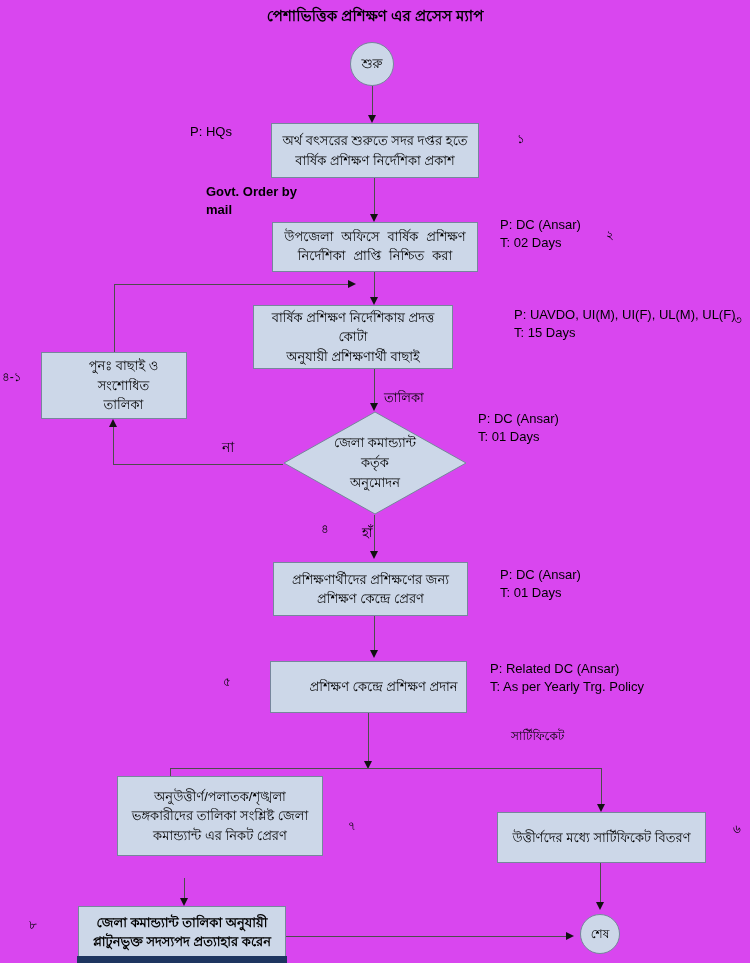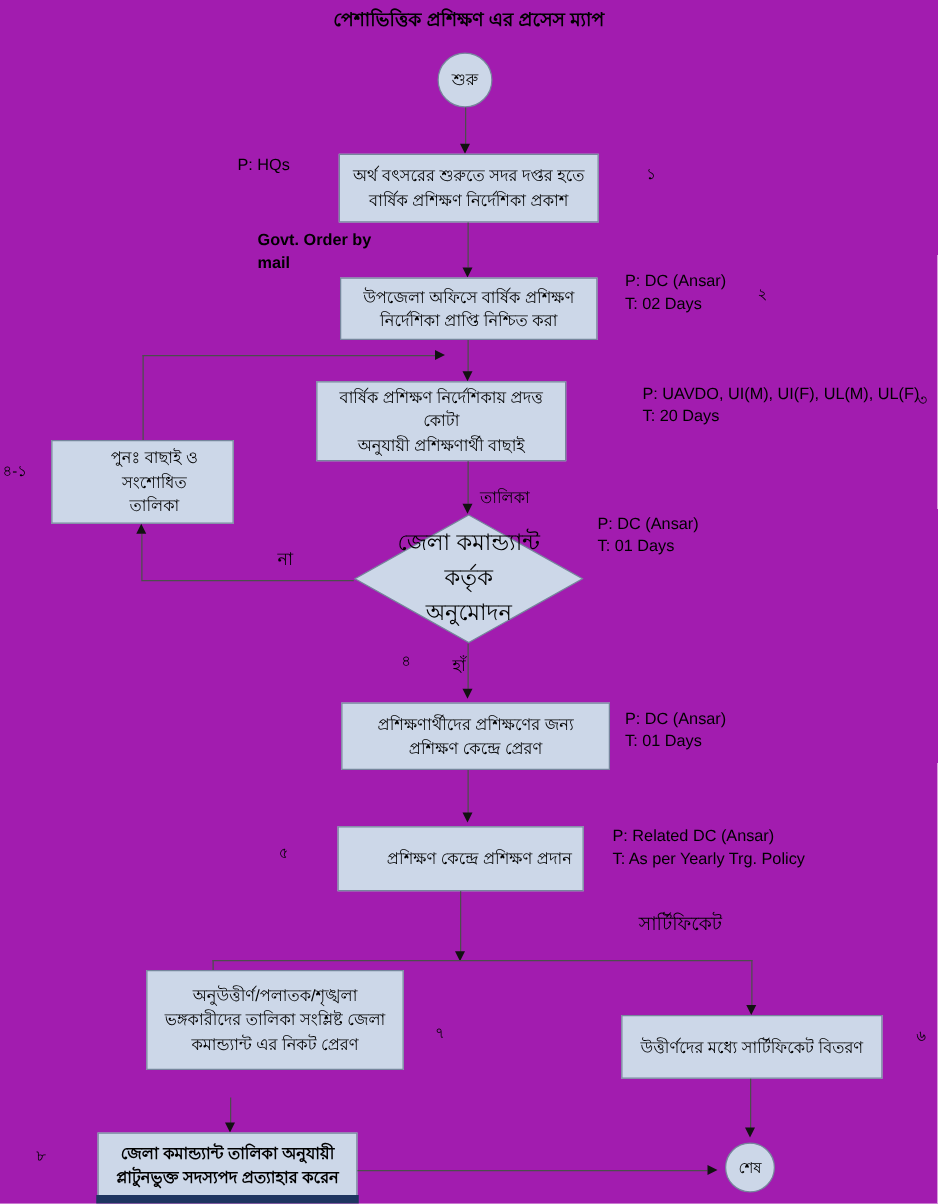--- a/index.html
+++ b/index.html
@@ -4,21 +4,21 @@
 <style>
   :root{
     --node-fill:#ccd7e8;
     --node-border:#76869c;
     --connector:#4d4d4d;
     --arrow:#111111;
   }
   *{margin:0;padding:0;box-sizing:border-box;}
   html,body{background:#ffffff;}
   body{font-family:"Liberation Sans","DejaVu Sans",sans-serif;color:#000;}
-  #canvas{position:relative;width:750px;height:963px;background:#a21caf;overflow:hidden;}
+  #canvas{position:relative;width:750px;height:963px;background:#d946ef;overflow:hidden;}
 
   .title{position:absolute;left:0;top:4;width:750px;text-align:center;font-size:15px;font-weight:bold;top:4px;}
 
   .node{position:absolute;background:var(--node-fill);border:1px solid var(--node-border);
         display:flex;align-items:center;justify-content:center;text-align:center;
         font-size:13px;line-height:1.5;white-space:pre-line;padding:2px 4px;}
   .circle{border-radius:50%;}
 
   .vline,.hline{position:absolute;background:var(--connector);}
   .vline{width:1px;}
@@ -30,21 +30,21 @@
   .arr.right{border-top:4px solid transparent;border-bottom:4px solid transparent;border-left:8px solid var(--arrow);}
 
   .ann{position:absolute;font-size:13px;line-height:1.35;white-space:pre-line;}
   .ann.bold{font-weight:bold;}
   .num{position:absolute;font-size:12px;}
   .edge-label{position:absolute;font-size:13px;white-space:nowrap;}
 
   .diamond-svg{position:absolute;left:283px;top:411px;}
   .diamond-text{position:absolute;left:293px;top:420px;width:164px;height:86px;
         display:flex;align-items:center;justify-content:center;text-align:center;
-        font-size:18px;line-height:1.55;white-space:pre-line;}
+        font-size:13px;line-height:1.55;white-space:pre-line;}
 
   .navy-bar{position:absolute;left:77px;top:956px;width:210px;height:7px;background:#1e3560;}
 </style>
 </head>
 <body>
 
 <div id="canvas">
 
   <div class="title">পেশাভিত্তিক প্রশিক্ষণ এর প্রসেস ম্যাপ</div>
 
@@ -56,37 +56,37 @@
   <div class="node" style="left:271px;top:123px;width:208px;height:55px;">অর্থ বৎসরের শুরুতে সদর দপ্তর হতে
 বার্ষিক প্রশিক্ষণ নির্দেশিকা প্রকাশ</div>
   <div class="ann" style="left:190px;top:123px;">P: HQs</div>
   <div class="num" style="left:517px;top:130px;">১</div>
   <div class="ann bold" style="left:206px;top:183px;">Govt. Order by
 mail</div>
 
   <div class="vline" style="left:374px;top:178px;height:36px;"></div>
   <div class="arr down" style="left:370px;top:214px;"></div>
 
-  <div class="node" style="left:272px;top:222px;width:206px;height:50px;">উপজেলা অফিসে বার্ষিক প্রশিক্ষণ
+  <div class="node" style="left:272px;top:222px;width:206px;height:50px;font-family:Liberation Mono, monospace;">উপজেলা অফিসে বার্ষিক প্রশিক্ষণ
 নির্দেশিকা প্রাপ্তি নিশ্চিত করা</div>
   <div class="ann" style="left:500px;top:216px;">P: DC (Ansar)
 T: 02 Days</div>
   <div class="num" style="left:606px;top:226px;">২</div>
 
   <div class="vline" style="left:374px;top:272px;height:26px;"></div>
   <div class="arr down" style="left:370px;top:297px;"></div>
 
   <div class="vline" style="left:114px;top:284px;height:68px;"></div>
   <div class="hline" style="left:114px;top:284px;width:234px;"></div>
   <div class="arr right" style="left:348px;top:280px;"></div>
 
   <div class="node" style="left:253px;top:305px;width:200px;height:64px;">বার্ষিক প্রশিক্ষণ নির্দেশিকায় প্রদত্ত কোটা
 অনুযায়ী প্রশিক্ষণার্থী বাছাই</div>
   <div class="ann" style="left:514px;top:306px;">P: UAVDO, UI(M), UI(F), UL(M), UL(F)
-T: 20 Days</div>
+T: 15 Days</div>
   <div class="num" style="left:734px;top:311px;">৩</div>
 
   <div class="node" style="left:41px;top:352px;width:146px;height:67px;padding-left:23px;">পুনঃ বাছাই ও সংশোধিত
 তালিকা</div>
   <div class="num" style="left:2px;top:368px;">৪-১</div>
 
   <div class="vline" style="left:374px;top:369px;height:34px;"></div>
   <div class="arr down" style="left:370px;top:403px;"></div>
   <div class="edge-label" style="left:384px;top:388px;">তালিকা</div>
 
@@ -102,33 +102,33 @@
   <div class="hline" style="left:113px;top:464px;width:170px;"></div>
   <div class="vline" style="left:113px;top:427px;height:37px;"></div>
   <div class="arr up" style="left:109px;top:419px;"></div>
   <div class="edge-label" style="left:222px;top:436px;font-size:14px;">না</div>
 
   <div class="vline" style="left:374px;top:515px;height:37px;"></div>
   <div class="arr down" style="left:370px;top:551px;"></div>
   <div class="num" style="left:321px;top:520px;">৪</div>
   <div class="edge-label" style="left:362px;top:523px;">হাঁ</div>
 
-  <div class="node" style="left:273px;top:562px;width:215px;height:54px;">প্রশিক্ষণার্থীদের প্রশিক্ষণের জন্য
+  <div class="node" style="left:273px;top:562px;width:195px;height:54px;">প্রশিক্ষণার্থীদের প্রশিক্ষণের জন্য
 প্রশিক্ষণ কেন্দ্রে প্রেরণ</div>
   <div class="ann" style="left:500px;top:566px;">P: DC (Ansar)
 T: 01 Days</div>
 
   <div class="vline" style="left:374px;top:616px;height:35px;"></div>
   <div class="arr down" style="left:370px;top:650px;"></div>
 
   <div class="node" style="left:270px;top:661px;width:197px;height:52px;padding-left:34px;">প্রশিক্ষণ কেন্দ্রে প্রশিক্ষণ প্রদান</div>
   <div class="num" style="left:223px;top:673px;">৫</div>
   <div class="ann" style="left:490px;top:660px;">P: Related DC (Ansar)
 T: As per Yearly Trg. Policy</div>
-  <div class="edge-label" style="left:511px;top:727px;font-size:15px;font-family:Liberation Mono, monospace;">সার্টিফিকেট</div>
+  <div class="edge-label" style="left:511px;top:727px;font-size:12px;font-family:Liberation Mono, monospace;">সার্টিফিকেট</div>
 
   <div class="vline" style="left:368px;top:713px;height:49px;"></div>
   <div class="arr down" style="left:364px;top:761px;"></div>
   <div class="hline" style="left:170px;top:768px;width:432px;"></div>
 
   <div class="vline" style="left:170px;top:768px;height:22px;"></div>
   <div class="arr down" style="left:166px;top:790px;"></div>
 
   <div class="vline" style="left:601px;top:768px;height:36px;"></div>
   <div class="arr down" style="left:597px;top:804px;"></div>

